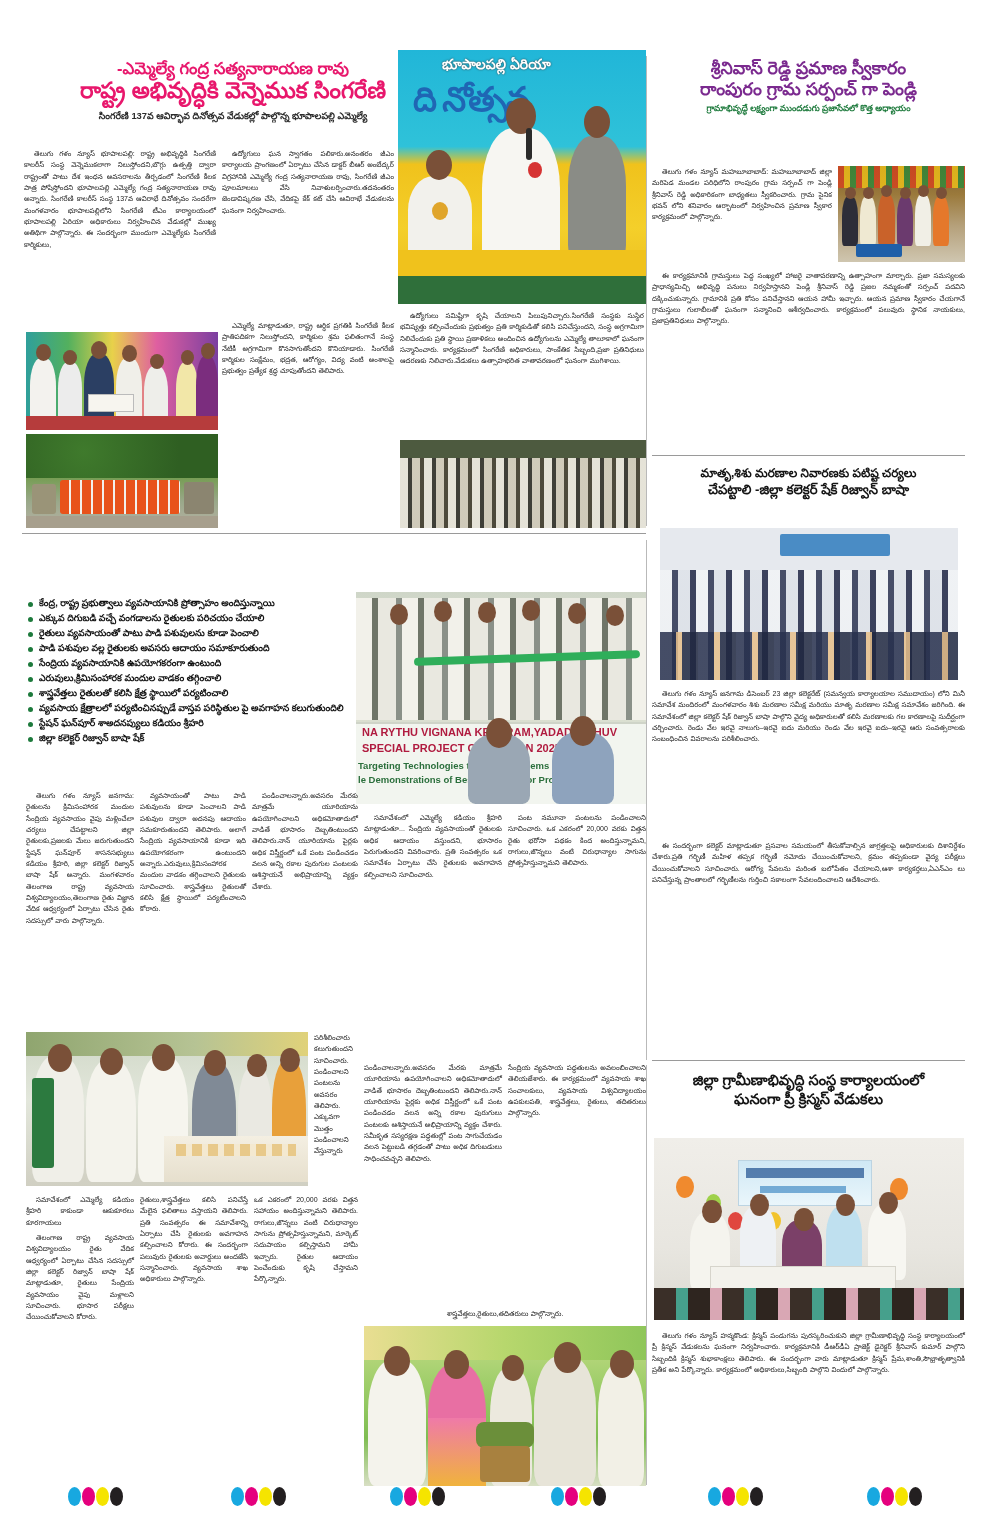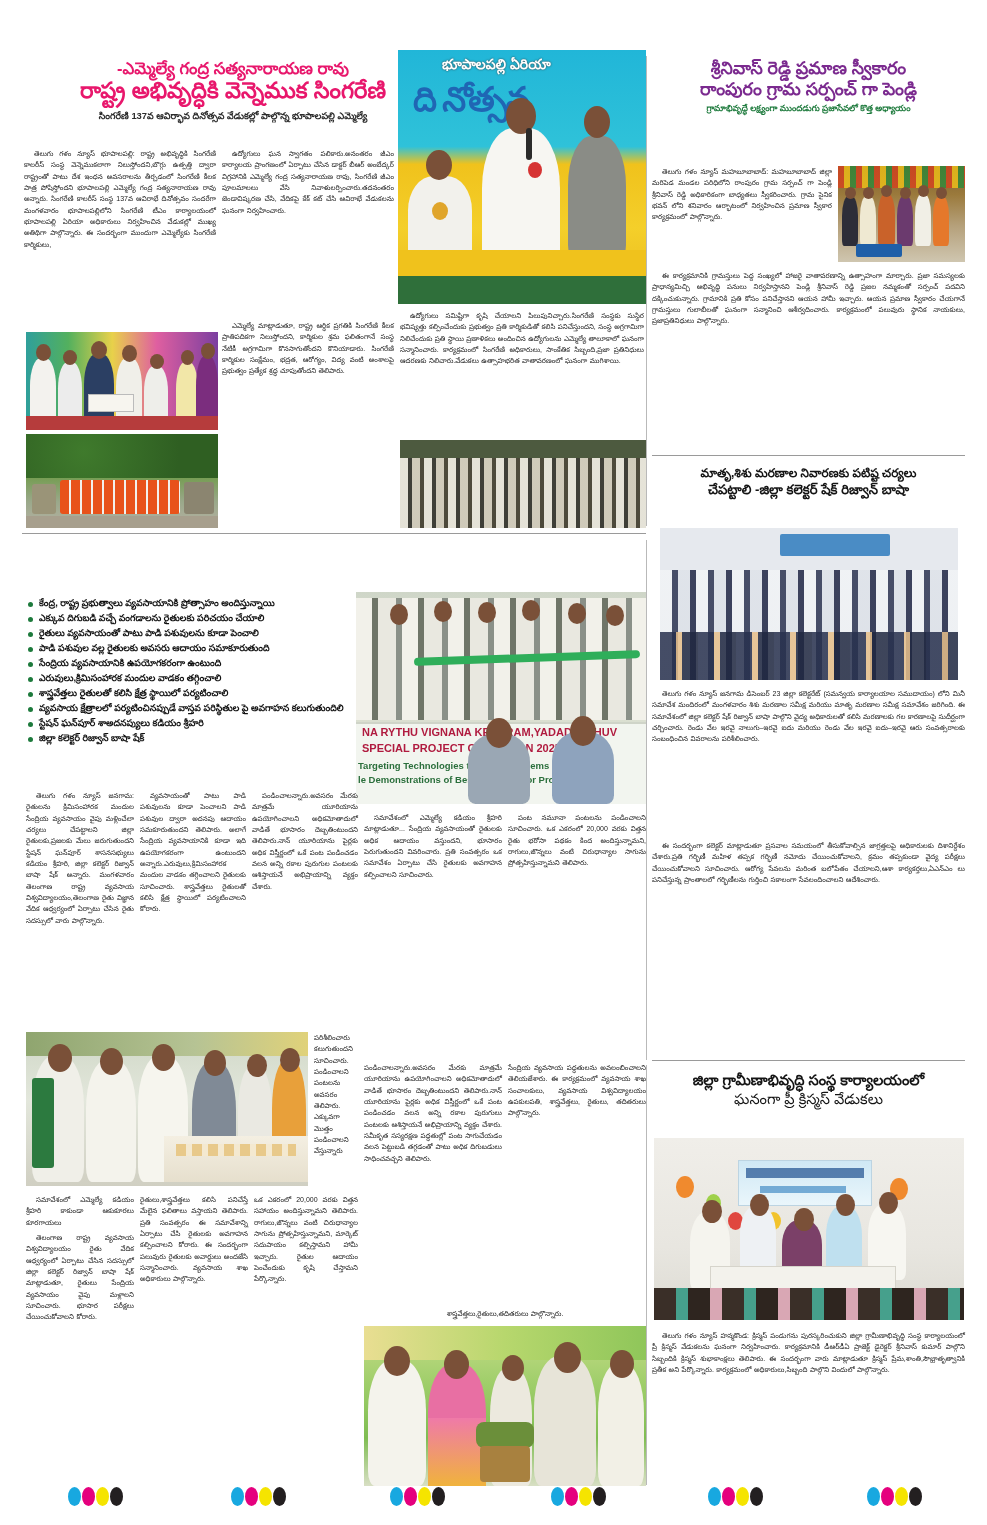--- a/index.html
+++ b/index.html
@@ -368,21 +368,21 @@
       <div class="fig" style="left:234px; top:38px; width:46px; height:122px; background:#f2f0e6;"></div>
       <div class="head" style="left:246px; top:24px; width:24px; height:28px;"></div>
 
       <div style="position:absolute;left:112px;top:96px;width:58px;height:26px;background:#6b8f3a;border-radius:8px;"></div>
       <div style="position:absolute;left:116px;top:120px;width:50px;height:36px;background:#a8813f;border-radius:4px;"></div>
     </div>
   </div>
 
   <div style="position:absolute; left:652px; top:1072px; width:313px;">
     <div class="hl hl-black" style="font-size:14.5px; font-weight:bold;">జిల్లా గ్రామీణాభివృద్ధి సంస్థ కార్యాలయంలో</div>
-    <div class="hl hl-black" style="font-size:14.5px; font-weight:normal; margin-top:2px;">ఘనంగా ప్రీ క్రిస్మస్ వేడుకలు</div>
+    <div class="hl hl-black" style="font-size:14.5px; font-weight:bold; margin-top:2px;">ఘనంగా ప్రీ క్రిస్మస్ వేడుకలు</div>
   </div>
 
   <div class="photo" style="left:654px; top:1138px; width:310px; height:182px;">
     <div class="ph-inner sim">
       <div class="sky" style="background:linear-gradient(180deg,#f0eee9 0%,#e8e6e0 60%,#dcdad2 100%);"></div>
 
       <div style="position:absolute;left:84px;top:22px;width:134px;height:46px;background:linear-gradient(180deg,#cfe8f5 0%,#eaf6fb 100%);border:1px solid #bcd4e2;"></div>
       <div style="position:absolute;left:92px;top:30px;width:118px;height:10px;background:#1c4f8f;opacity:.7;"></div>
       <div style="position:absolute;left:106px;top:48px;width:86px;height:7px;background:#2a7bbd;opacity:.6;"></div>
 

